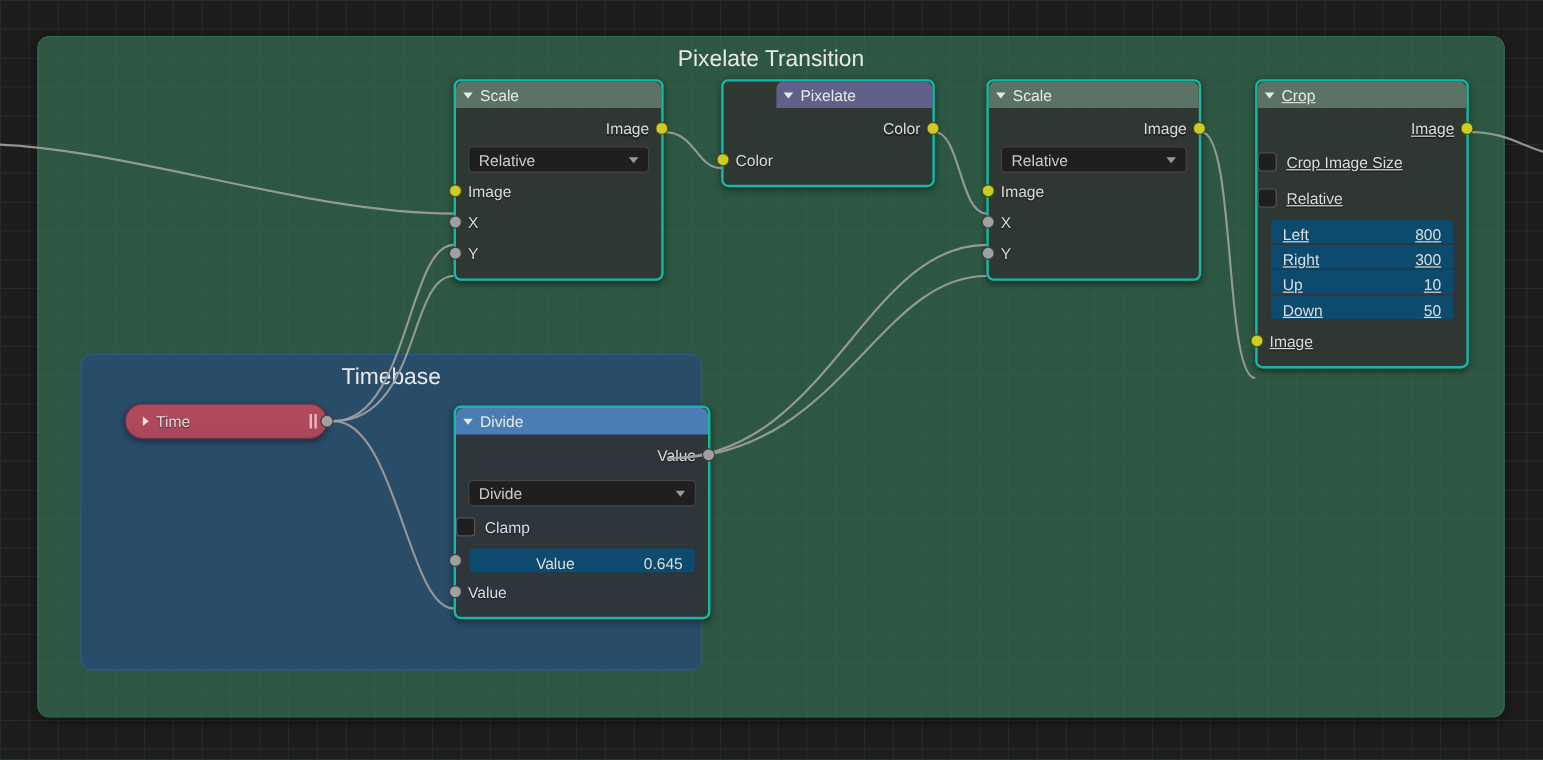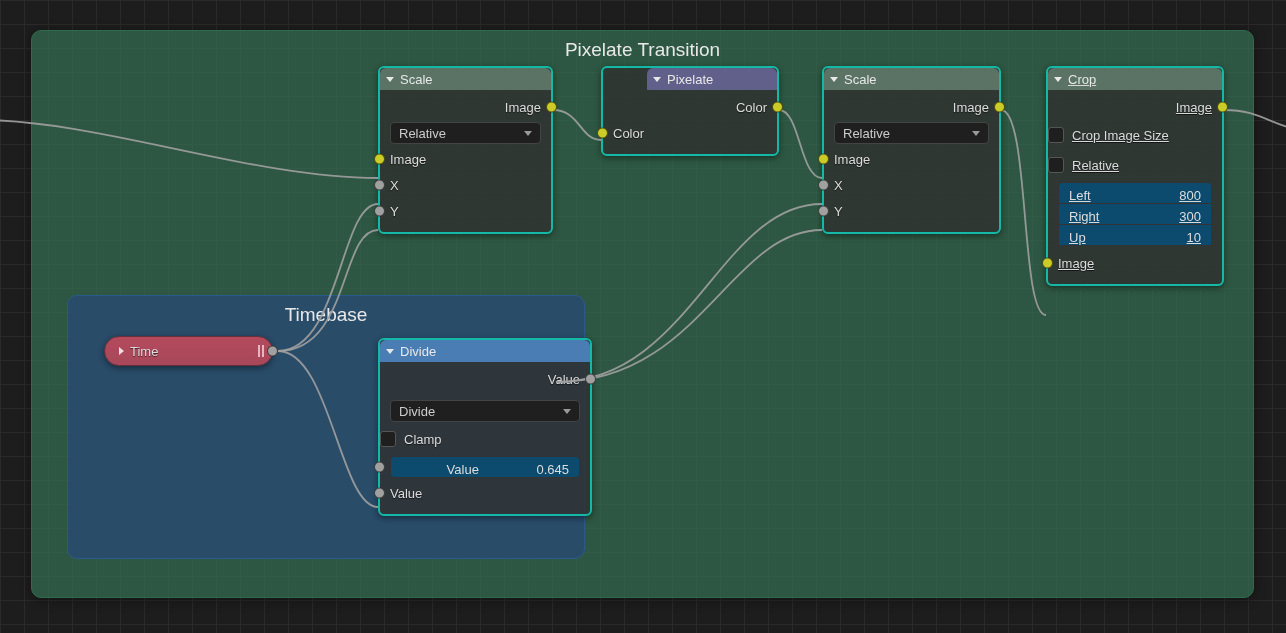--- a/index.html
+++ b/index.html
@@ -336,20 +336,24 @@
       <span>800</span>
     </div>
     <div class="numfield joined-mid">
       <span>Right</span>
       <span>300</span>
     </div>
     <div class="numfield joined-mid">
       <span>Up</span>
       <span>10</span>
     </div>
+    <div class="numfield joined-bot">
+      <span>Down</span>
+      <span>50</span>
+    </div>
     <div class="row left" style="margin-top:4px;">
       <span class="socket in sock-yellow"></span>
       <span class="label">Image</span>
     </div>
   </div>
 </div>
 
 <div class="node" style="left:378px; top:338px; width:214px;">
   <div class="node-header hdr-blue">
     <span class="tri-down"></span>

